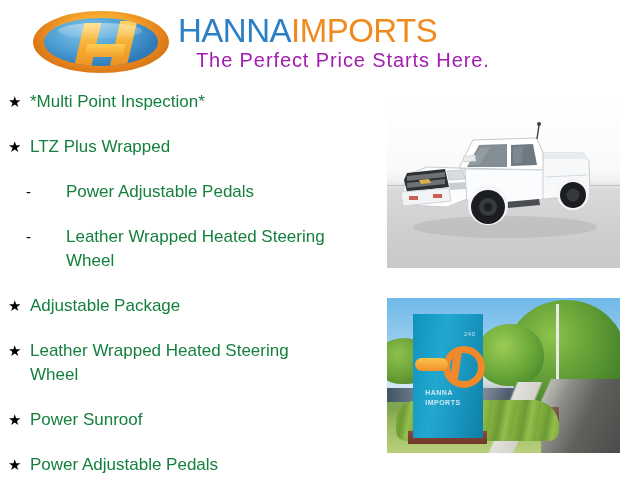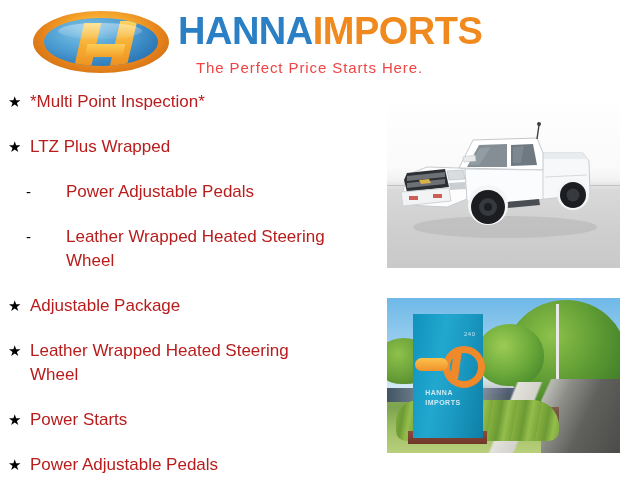--- a/index.html
+++ b/index.html
@@ -34,35 +34,35 @@
     height: 62px;
   }
 
   #brand-wordmark-block {
     position: absolute;
     left: 178px;
     top: 13px;
     width: 340px;
   }
   #brand-wordmark {
-    font-size: 38px;
-    font-weight: bold;
+    font-size: 33px;
+    font-weight: normal;
     letter-spacing: -0.5px;
     line-height: 36px;
     white-space: nowrap;
     font-stretch: condensed;
   }
   #brand-word-hanna { color: #2b7fc4; }
   #brand-word-imports { color: #f08a1e; }
   #brand-tagline {
-    font-size: 15px;
-    color: #ef4444;
+    font-size: 20px;
+    color: #a21caf;
     letter-spacing: 0.9px;
     line-height: 20px;
-    margin-top: 9px;
+    margin-top: 1px;
     padding-left: 18px;
     white-space: nowrap;
   }
 
   
   #feature-list {
     position: absolute;
     left: 0;
     top: 90px;
     width: 372px;
@@ -81,21 +81,21 @@
     font-size: 15px;
     line-height: 24px;
     text-align: left;
     padding-left: 8px;
     color: #000;
   }
   .feature-text {
     flex: 1 1 auto;
     font-size: 17px;
     line-height: 24px;
-    color: #b91c1c;
+    color: #15803d;
     padding-right: 40px;
   }
   .feature-row.sub .feature-bullet {
     padding-left: 26px;
     width: 40px;
   }
   .feature-row.sub .feature-text {
     padding-right: 30px;
   }
 
@@ -392,21 +392,21 @@
   <div class="feature-row">
     <span class="feature-bullet">★</span>
     <span class="feature-text">Adjustable Package</span>
   </div>
   <div class="feature-row">
     <span class="feature-bullet">★</span>
     <span class="feature-text">Leather Wrapped Heated Steering Wheel</span>
   </div>
   <div class="feature-row">
     <span class="feature-bullet">★</span>
-    <span class="feature-text">Power Starts</span>
+    <span class="feature-text">Power Sunroof</span>
   </div>
   <div class="feature-row">
     <span class="feature-bullet">★</span>
     <span class="feature-text">Power Adjustable Pedals</span>
   </div>
 </div>
 
 <div id="photo-column">
 
   <div id="vehicle-photo" class="photo-frame">

